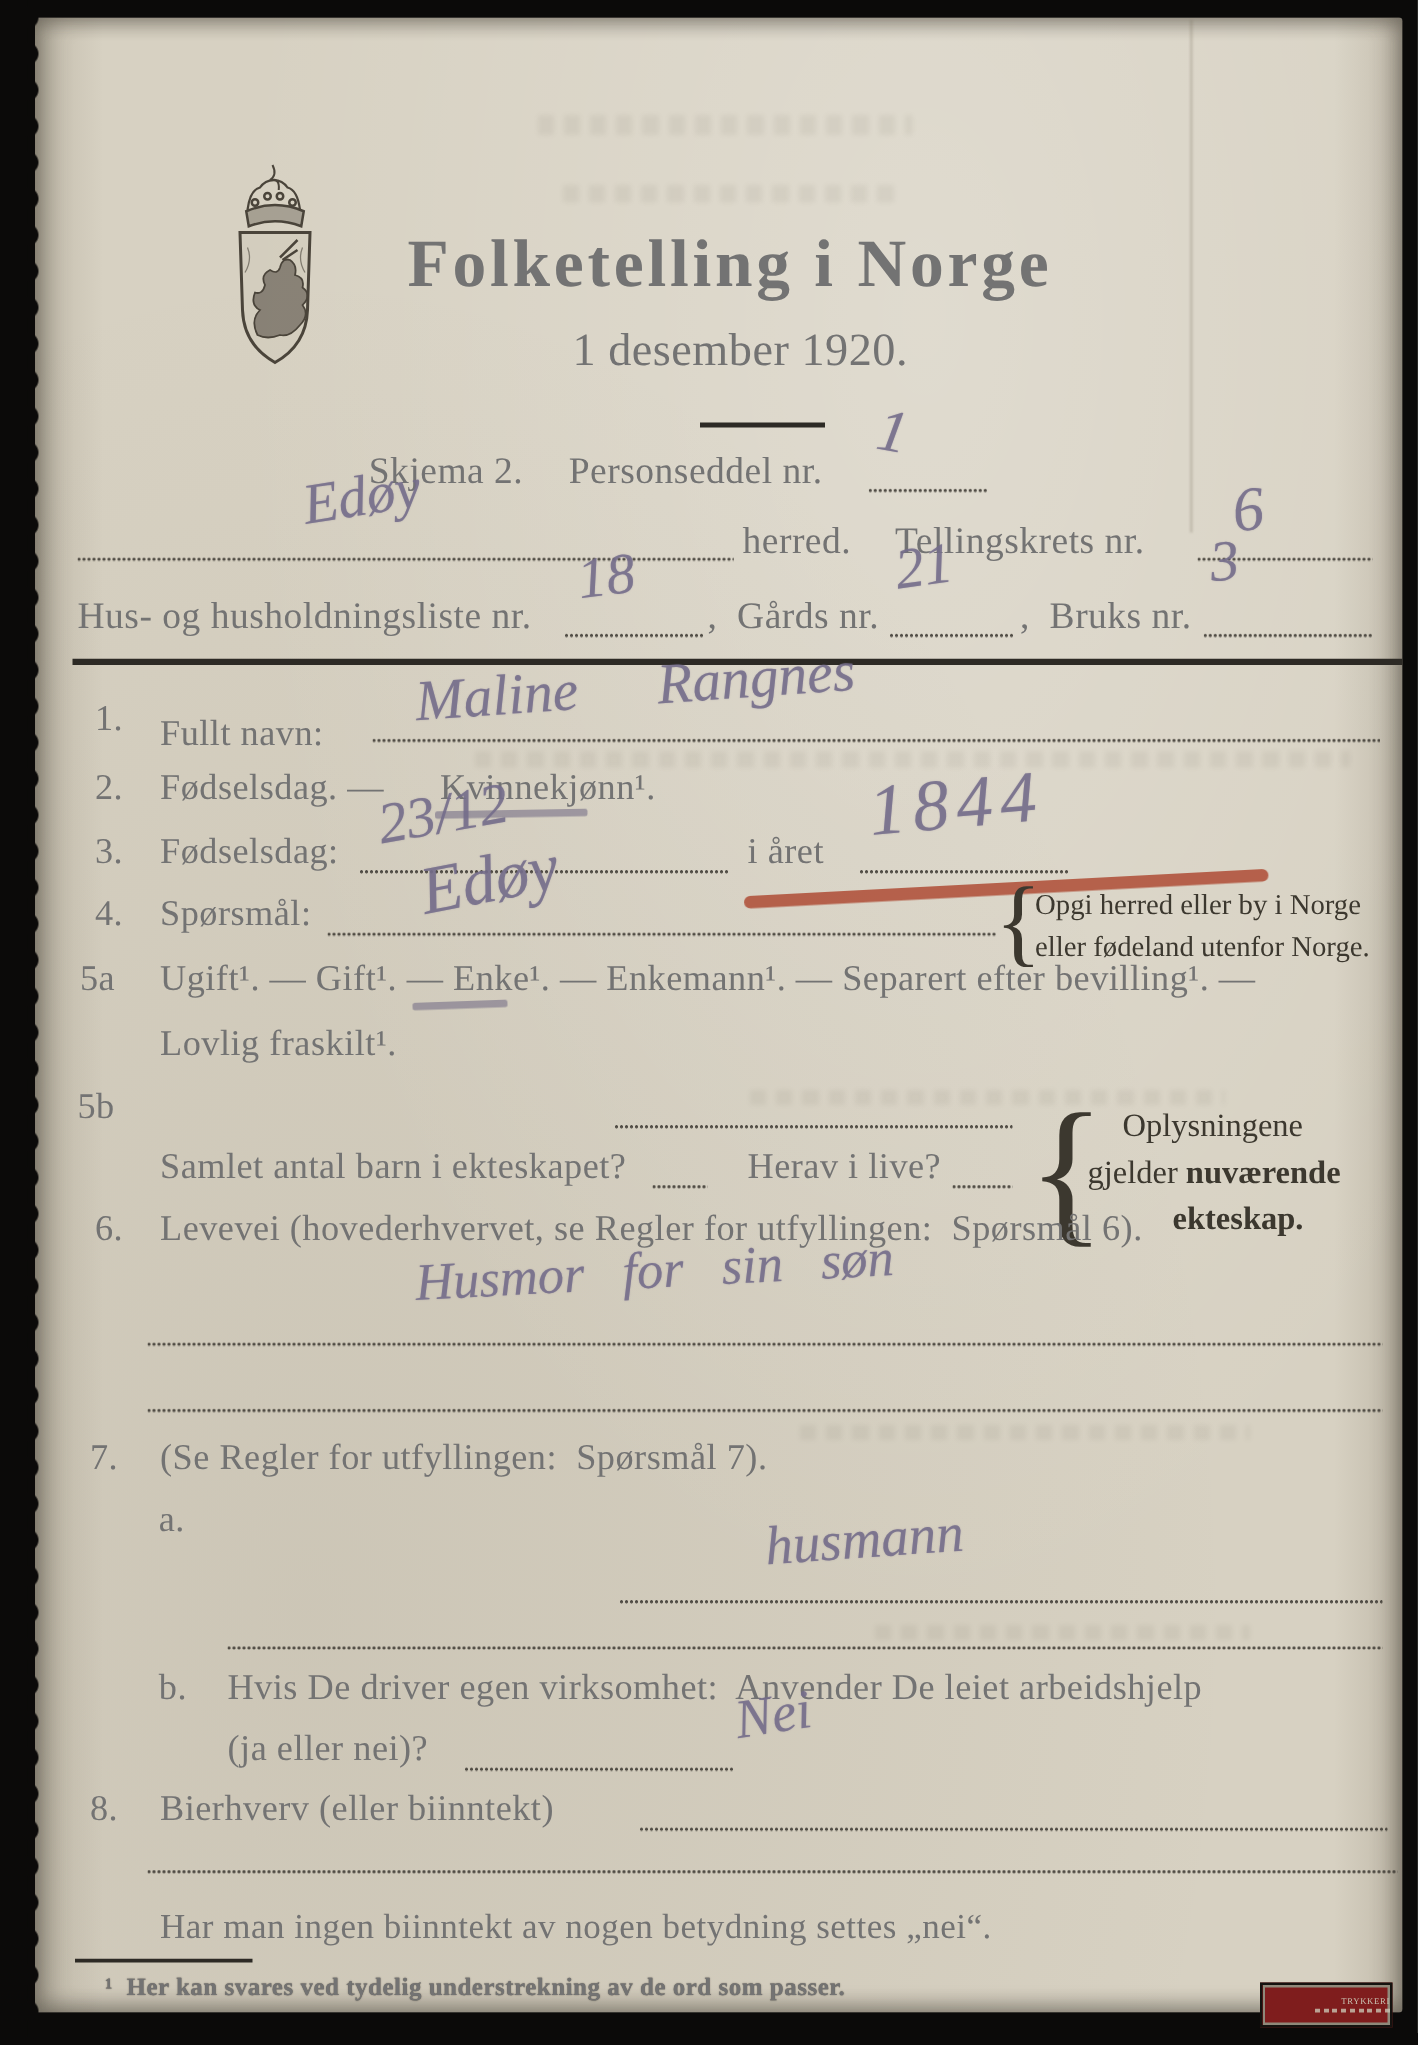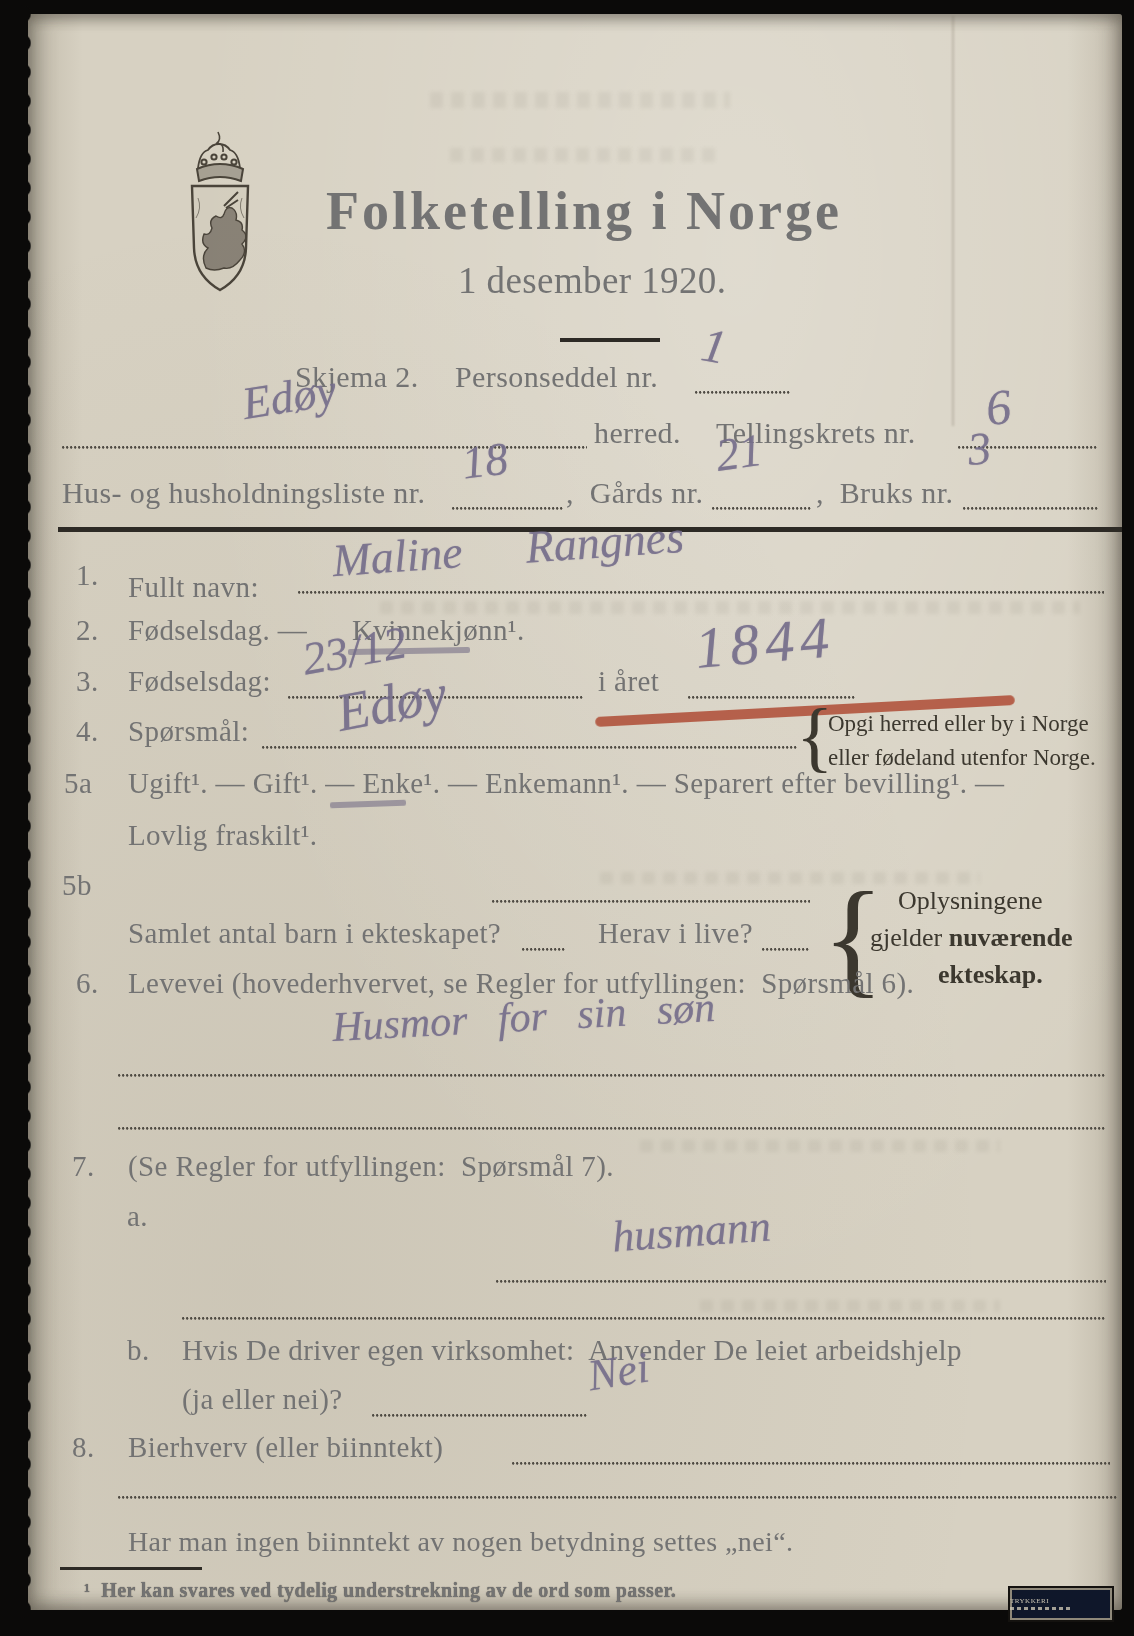--- a/index.html
+++ b/index.html
@@ -26,23 +26,23 @@
       text-shadow:0 0 1px rgba(116,108,138,.55);}
   .dotline{height:3px;background-image:radial-gradient(circle 1.1px at 1.2px 1.4px, #45413a 1px, transparent 1.5px);
            background-size:4px 3px;background-repeat:repeat-x;opacity:.92;}
   .solidline{background:#2d2a25;}
   .pencil-underline{background:rgba(110,102,130,.55);border-radius:2px;filter:blur(.4px);}
   .red-stroke{background:#b0513a;border-radius:6px;filter:blur(.5px);opacity:.88;}
   .brace{color:#3c382f;font-weight:300;}
   .ghost{background:repeating-linear-gradient(90deg, rgba(85,80,65,.7) 0 13px, transparent 13px 21px);
          filter:blur(2px);opacity:.10;}
   .fold{background:rgba(115,107,90,.28);filter:blur(1px);}
-  #stamp{position:absolute;left:1008px;top:1586px;width:102px;height:32px;background:#0f172a;
+  #stamp{position:absolute;left:1008px;top:1586px;width:102px;height:32px;background:#7f1d1d;
          border:2px solid #14120f;box-shadow:inset 0 0 0 2px #8f897a;display:flex;flex-direction:column;
-         align-items:flex-start;justify-content:center;gap:2px;}
+         align-items:flex-end;justify-content:center;gap:2px;}
   #stamp .s1{color:#c9c3b2;font-size:7px;line-height:1;letter-spacing:.5px;white-space:pre;}
   #stamp .s2{width:60px;height:3px;background:repeating-linear-gradient(90deg,#c9c3b2 0 4px,transparent 4px 7px);opacity:.8;}
   .fnote{font-weight:700;text-shadow:0 0 1px rgba(40,36,30,.8);}
 </style>
 </head>
 <body>
 
 <div id="stage">
   <div id="paper"></div>
   <div id="leftblack"></div>

